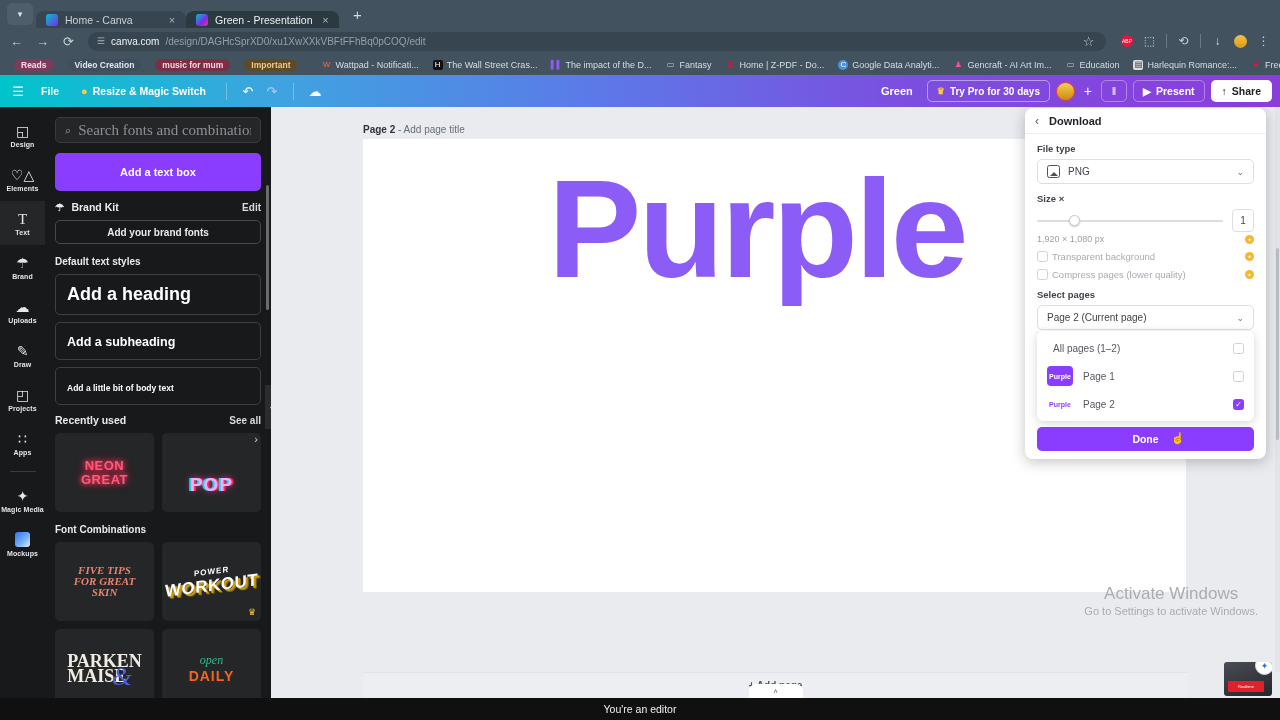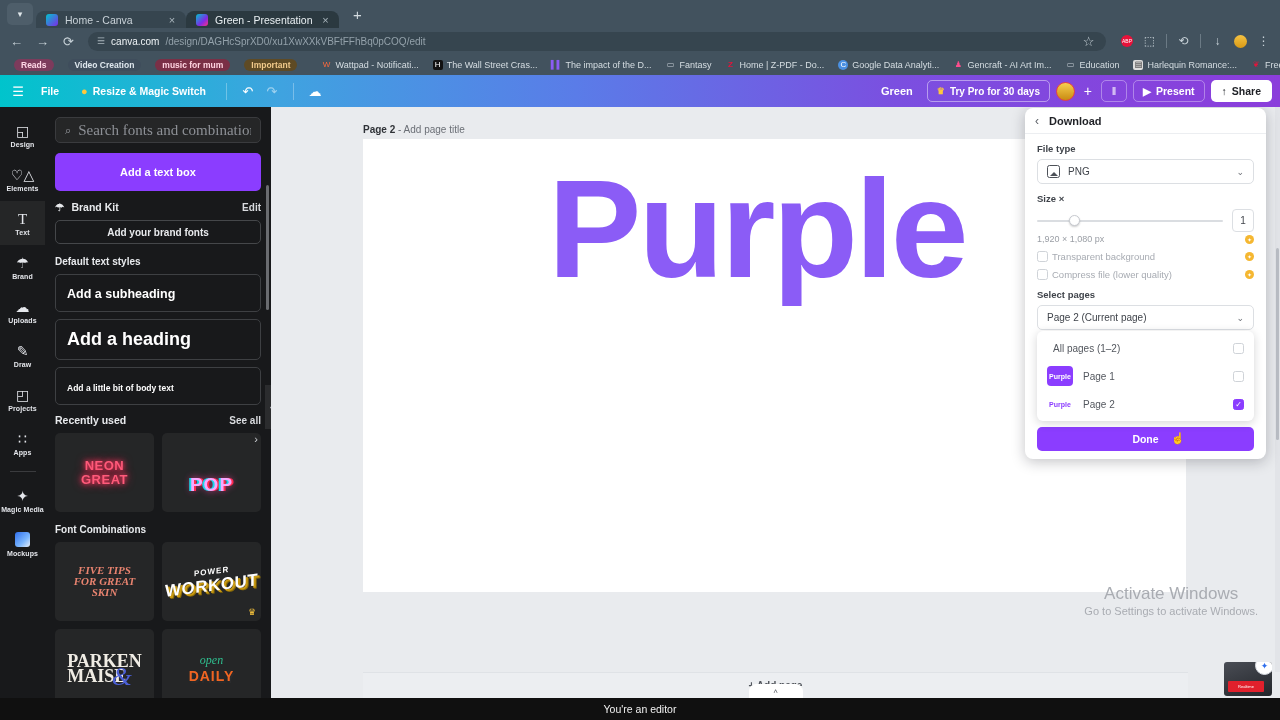--- a/index.html
+++ b/index.html
@@ -471,23 +471,23 @@
           <span>☂</span>
           <span>Brand Kit</span>
         </span>
         <span class="rt">Edit</span>
       </div>
 
       <div class="btn-outline">Add your brand fonts</div>
 
       <div class="sec-title">Default text styles</div>
       <div class="style-box">
+        <span class="style-h">Add a heading</span></div>
+      <div class="style-box">
         <span class="style-s">Add a subheading</span></div>
-      <div class="style-box">
-        <span class="style-h">Add a heading</span></div>
       <div class="style-box">
         <span class="style-b">Add a little bit of body text</span></div>
 
       <div class="row-head" style="margin-top:9px">
         <span class="lt">Recently used</span>
         <span class="rt">See all</span>
       </div>
       <div class="grid2">
         <div class="thumb">
           <div class="neon">
@@ -579,21 +579,21 @@
               <span class="pro-dot">✦</span>
             </div>
 
             <div class="check-row">
               <span class="cbx"></span>
               <span class="check-lbl">Transparent background</span>
               <span class="pro-dot">✦</span>
             </div>
             <div class="check-row">
               <span class="cbx"></span>
-              <span class="check-lbl">Compress file (lower quality)</span>
+              <span class="check-lbl">Compress pages (lower quality)</span>
               <span class="pro-dot">✦</span>
             </div>
 
             <div class="dl-label" style="margin-top:9px">Select pages</div>
             <div class="dl-select">
               <span>Page 2 (Current page)</span>
               <span class="chev">⌄</span>
             </div>
           </div>
 

